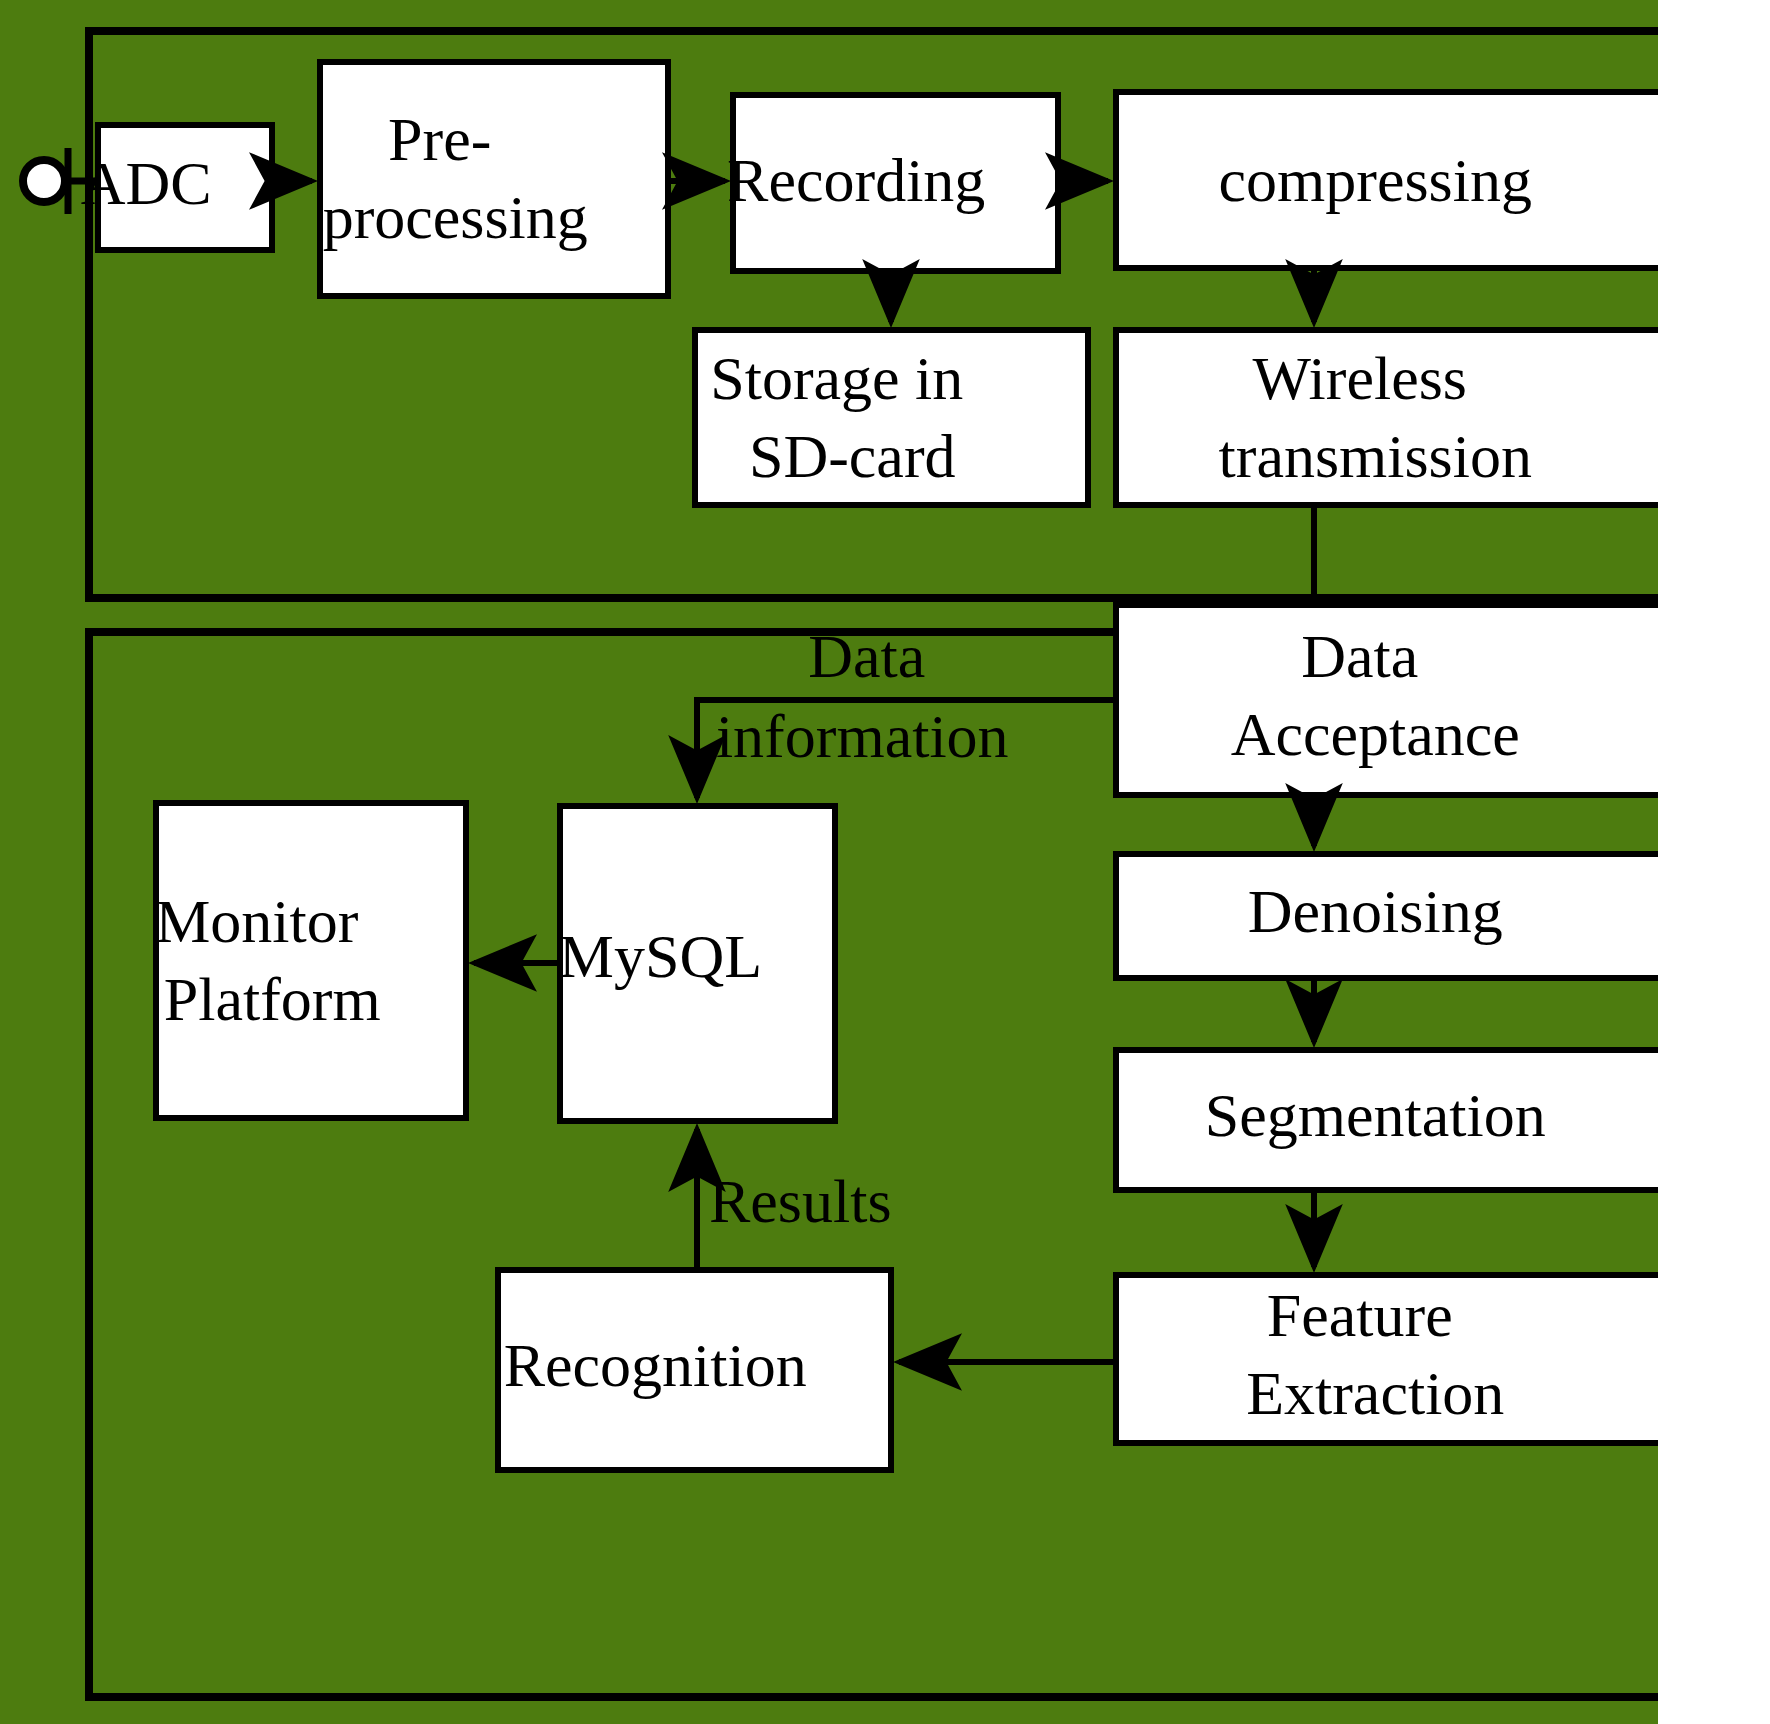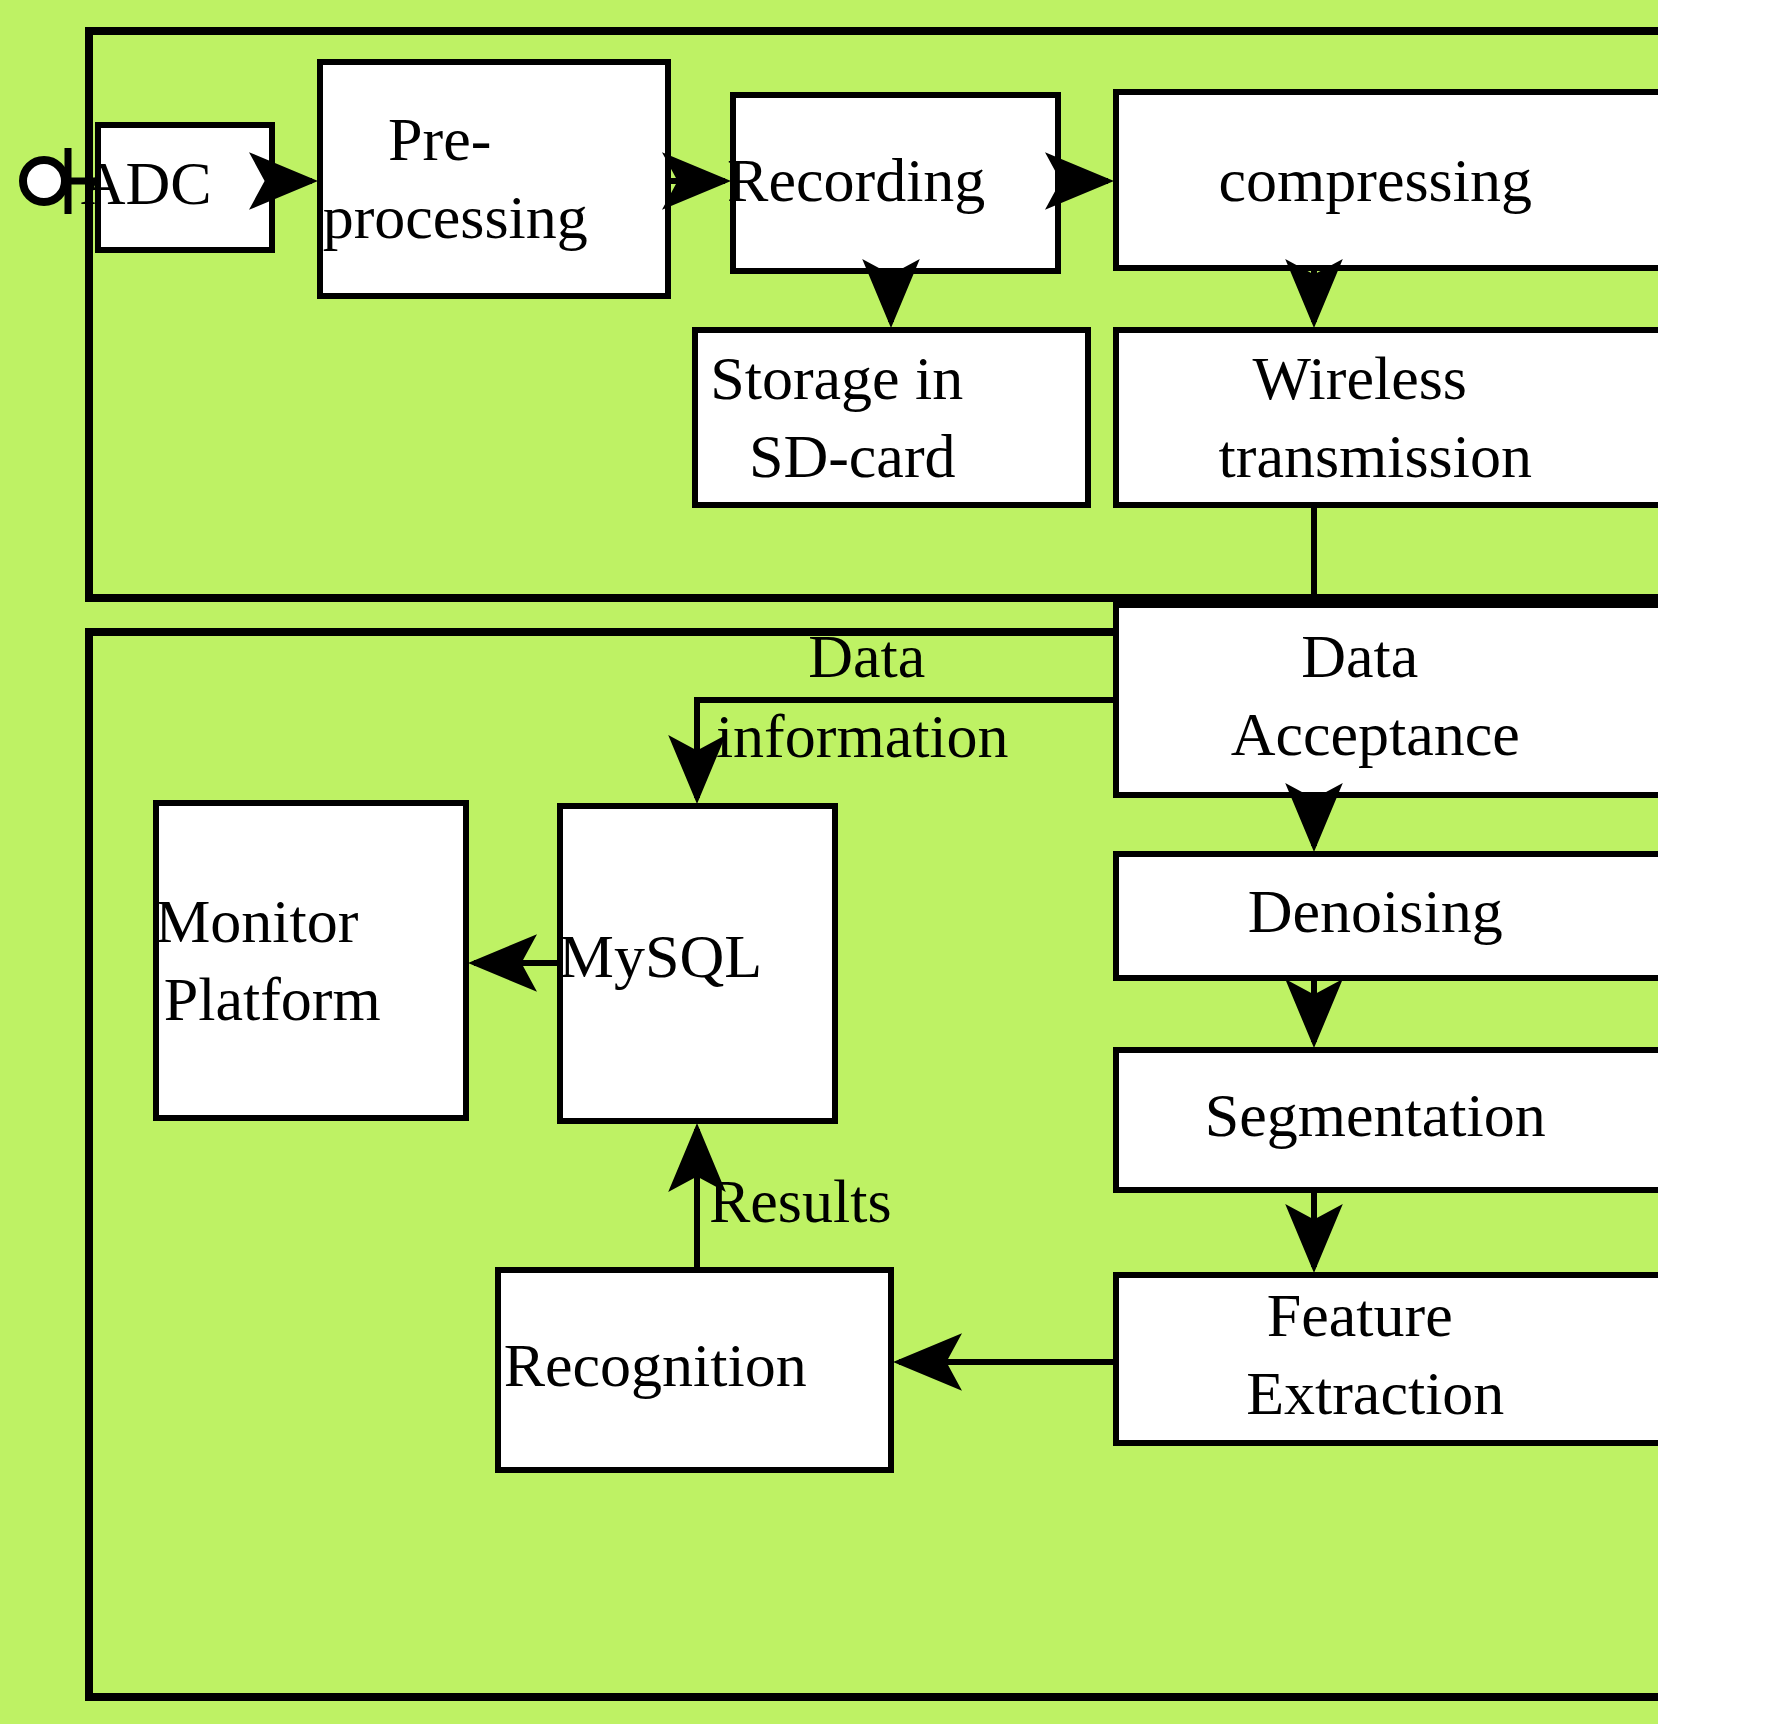--- a/index.html
+++ b/index.html
@@ -8,21 +8,21 @@
     padding: 0;
     background: #ffffff;
   }
   body {
     font-family: "Liberation Serif", "DejaVu Serif", serif;
   }
   #diagram-root {
     position: relative;
     width: 1658px;
     height: 1724px;
-    background: #bef264;
+    background: #4d7c0f;
     overflow: hidden;
   }
   svg#diagram-svg {
     position: absolute;
     left: 0;
     top: 0;
     width: 1770px;
     height: 1724px;
     display: block;
   }

